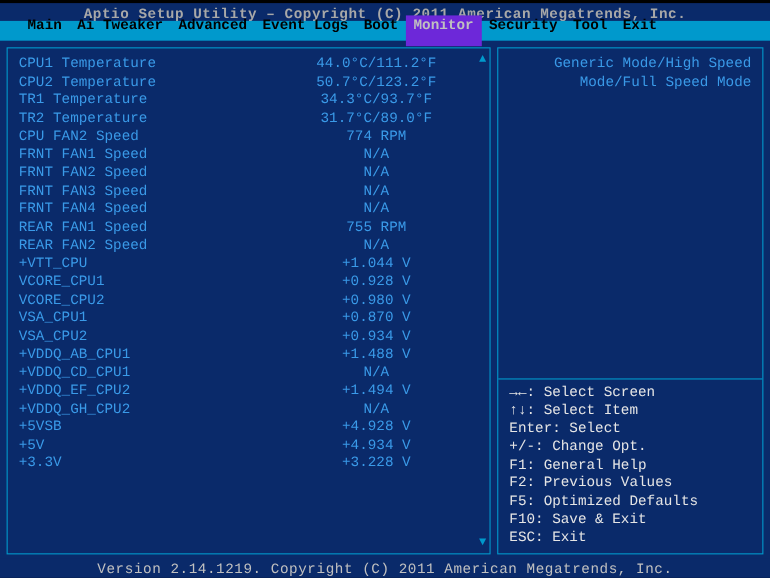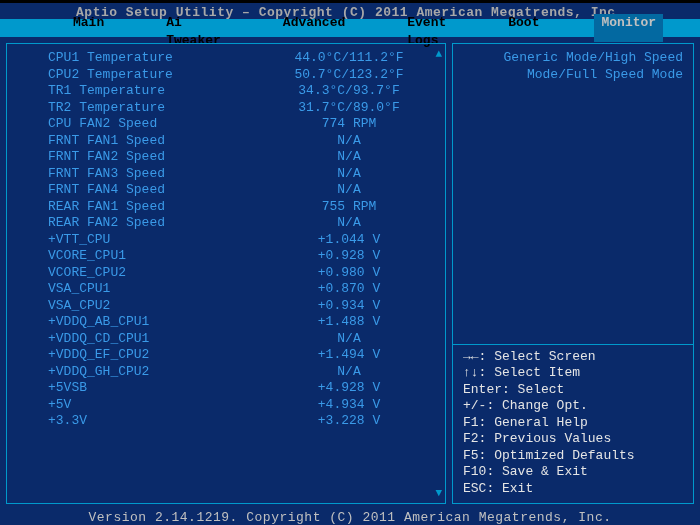--- a/index.html
+++ b/index.html
@@ -35,24 +35,23 @@
     display: flex;
     padding-left: 18px;
     align-items: center;
     font-weight: bold;
   }
   .menu-item {
     padding: 0 7px;
     height: 28px;
     line-height: 18px;
     cursor: pointer;
-    margin-left: 48px;
   }
   .menu-item.active {
-    background: #0369a1;
+    background: #6d28d9;
     color: #c0c0c0;
   }
   .body-area {
     flex: 1;
     display: flex;
     padding: 6px 6px 4px 6px;
     gap: 6px;
   }
   .left-pane, .right-pane {
     border: 1px solid #0099cc;
@@ -65,21 +64,20 @@
   .right-pane {
     flex: 1;
     display: flex;
     flex-direction: column;
   }
   .row {
     display: flex;
     height: 16.5px;
     line-height: 16.5px;
     color: #3a9ae8;
-    margin-left: 31px;
   }
   .row .label { flex: 1.25; white-space: pre; }
   .row .value { flex: 1; white-space: pre; text-align: center; }
   .scroll-up, .scroll-down {
     position: absolute;
     right: 3px;
     color: #0099cc;
     font-size: 11px;
   }
   .scroll-up { top: 4px; }

